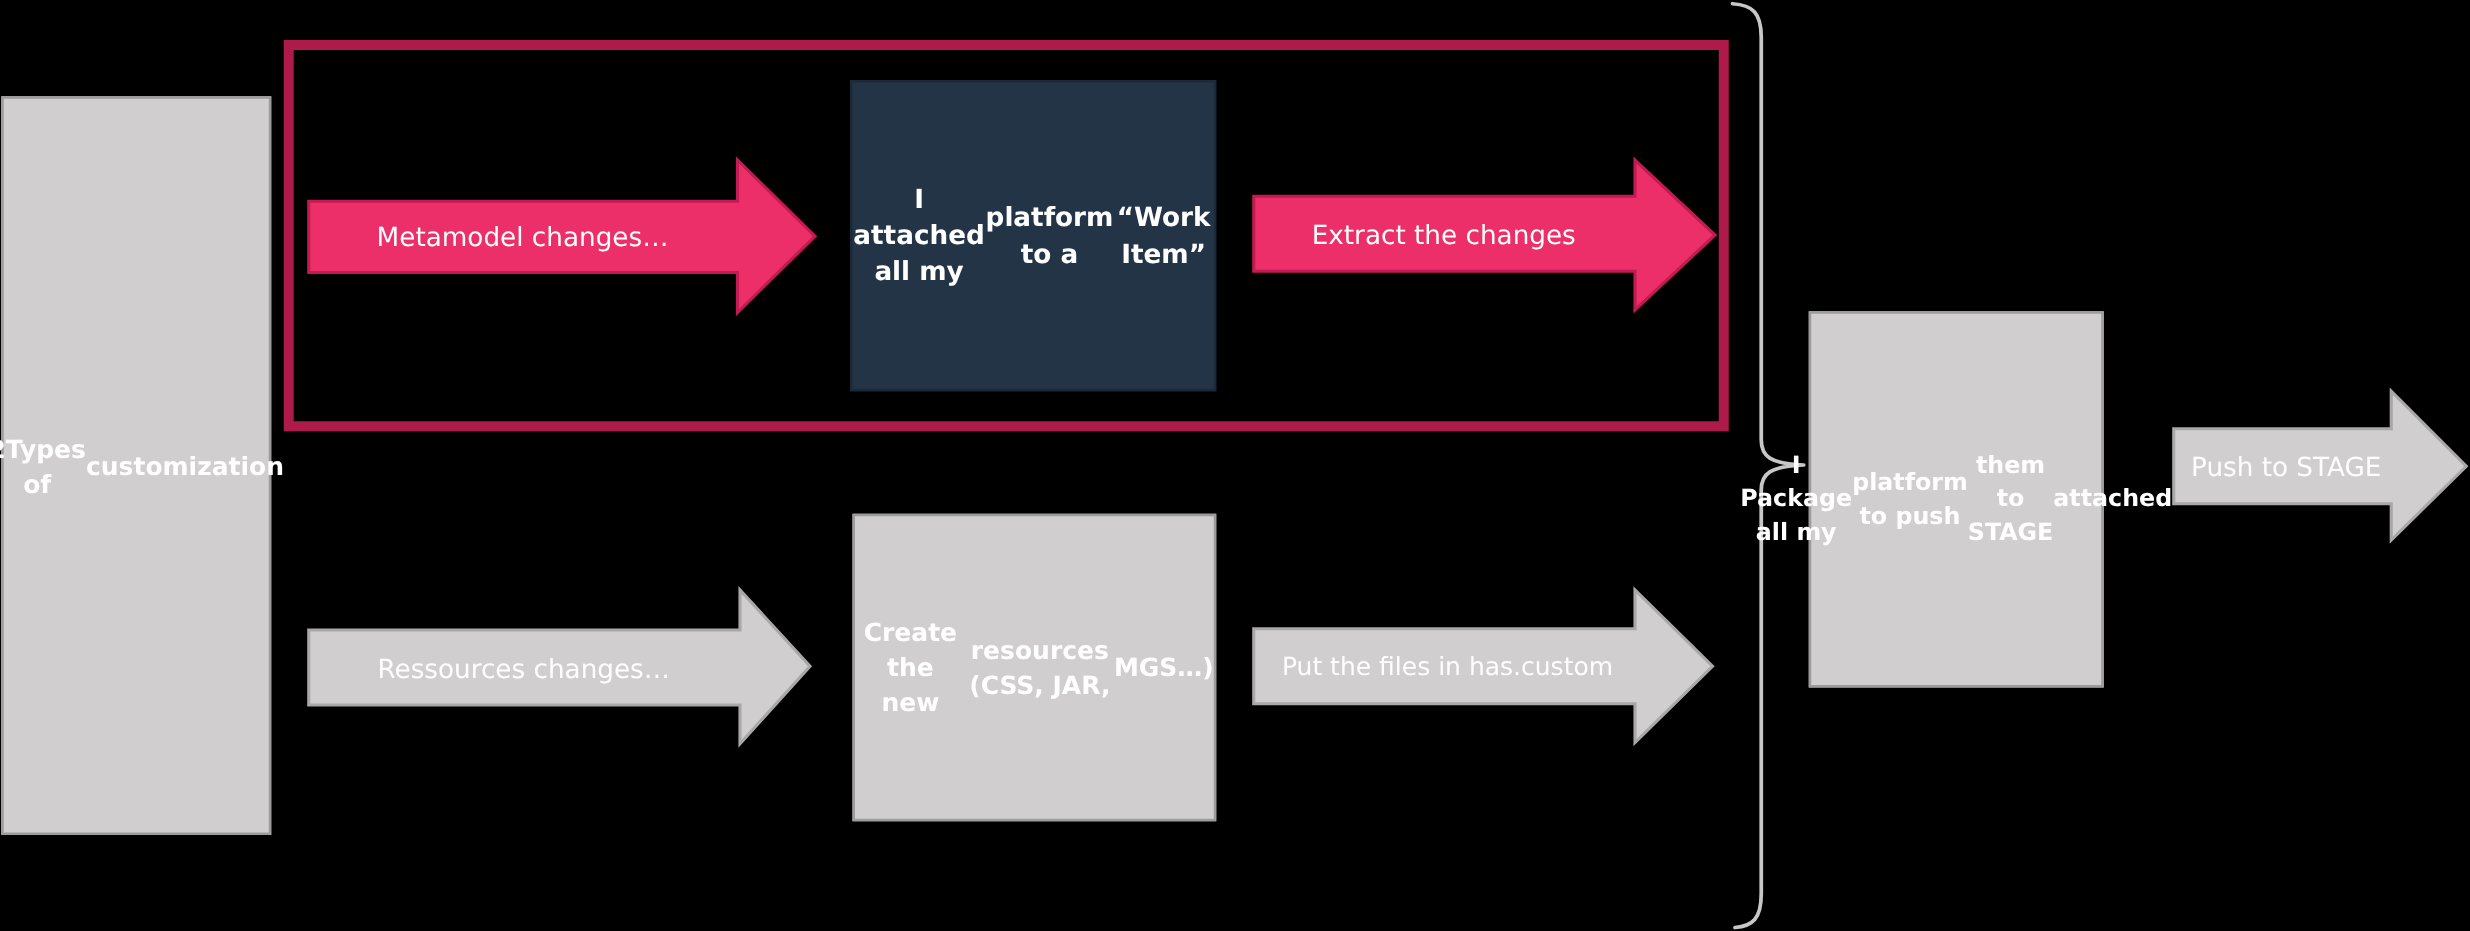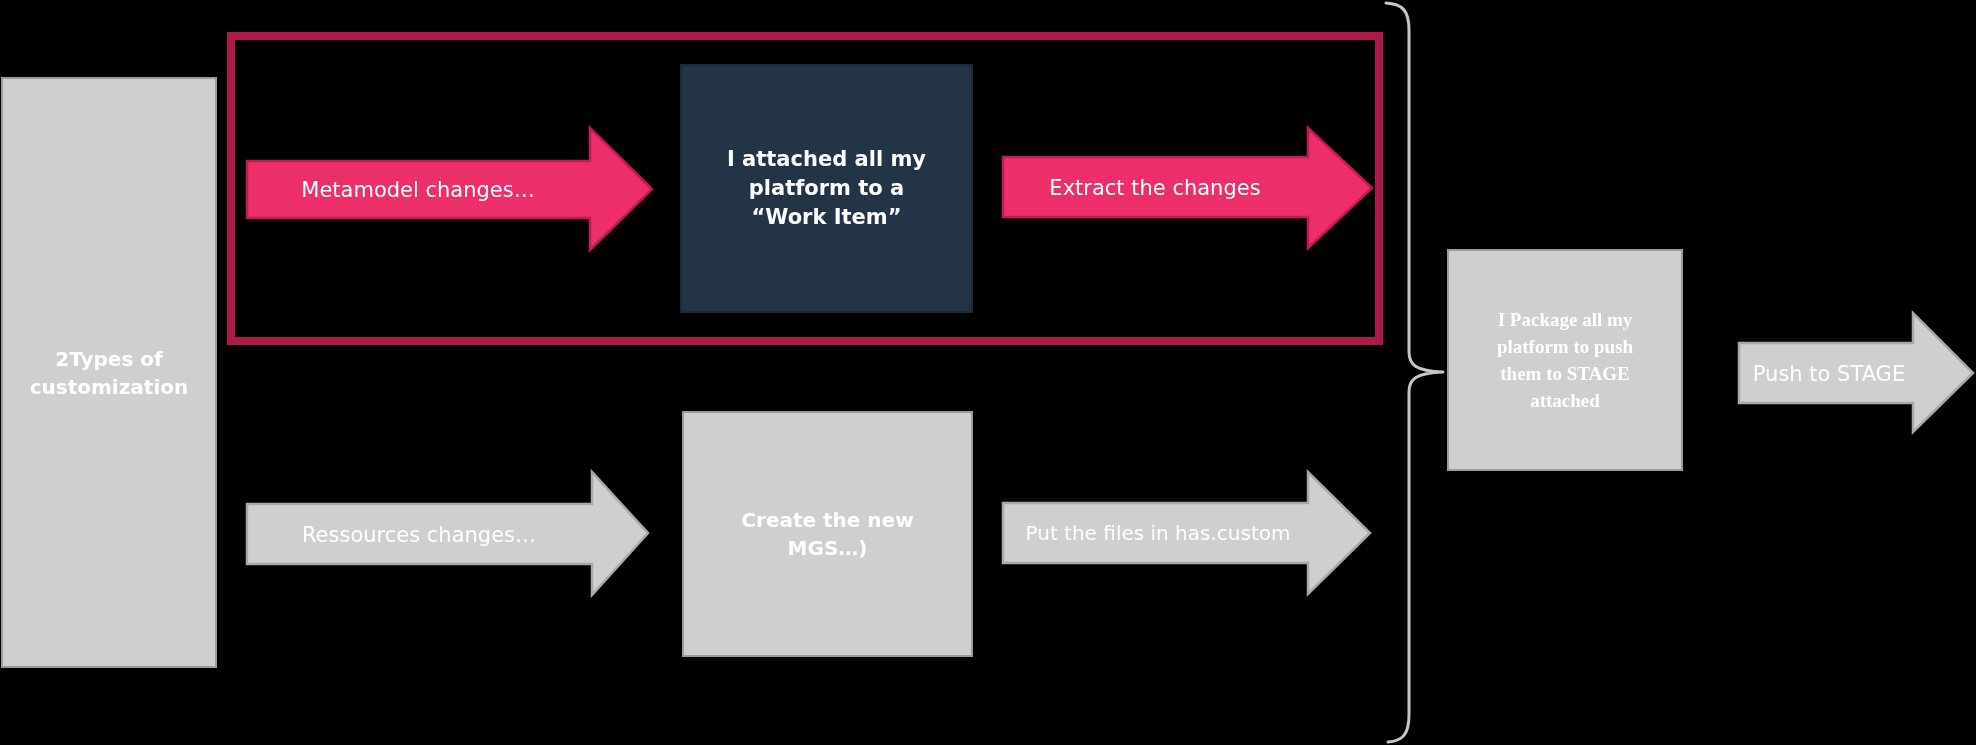--- a/index.html
+++ b/index.html
@@ -7,32 +7,32 @@
     width:1976px; height:745px;
     background:#000000;
     position:relative;
     font-family:"DejaVu Sans","Liberation Sans",sans-serif;
     overflow:hidden;
   }
   .abs { position:absolute; }
   .box {
     position:absolute;
     box-sizing:border-box;
-    display:flex; flex-direction:column;
+    display:flex; flex-direction:row;
     justify-content:center; align-items:center;
     text-align:center;
     color:#ffffff; font-weight:bold;
   }
   .gray-box {
     background:#D0CECE;
     border:2px solid #9D9C9C;
   }
   #types-box   { left:1px;    top:77px;  width:216px; height:591px; font-size:20px; line-height:28px; }
   #workitem-box{ left:680px;  top:64px;  width:293px; height:249px; background:#243447; border:2px solid #1C2939; font-size:21px; line-height:29px; }
-  #package-box { left:1447px; top:249px; width:236px; height:222px; font-size:19px; line-height:27px;font-family:Liberation Serif, serif; }
+  #package-box { left:1447px; top:249px; width:236px; height:301px; font-size:19px; line-height:27px; }
   #create-box  { left:682px;  top:411px; width:291px; height:246px; font-size:20px; line-height:28px;justify-content:center; }
   #highlight-outline {
     left:227px; top:32px; width:1156px; height:313px;
     box-sizing:border-box;
     border:8px solid #AE1A4A;
     background:transparent;
   }
   svg { position:absolute; display:block; overflow:visible; }
   .arrow-pink  { fill:#EC2F68; stroke:#C21A52; stroke-width:2.5; }
   .arrow-gray  { fill:#D0CECE; stroke:#A9A8A8; stroke-width:2.5; }
@@ -82,19 +82,20 @@
   <text class="arrow-label" x="90" y="68" text-anchor="middle">Push to STAGE</text>
 </svg>
 
 <svg style="left:247px; top:472px;" width="401" height="123" viewBox="0 0 401 123">
   <polygon class="arrow-gray" points="0,32 345,32 345,0 401,61 345,123 345,92 0,92"></polygon>
   <text class="arrow-label" x="172" y="70" text-anchor="middle">Ressources changes…</text>
 </svg>
 
 <div class="box gray-box" id="create-box">
   <div>Create the new</div>
+  <div>resources (CSS, JAR,</div>
   <div>MGS…)</div>
 </div>
 
 <svg style="left:1003px; top:472px;" width="367" height="122" viewBox="0 0 367 122">
   <polygon class="arrow-gray" points="0,31 305,31 305,0 367,61 305,122 305,91 0,91"></polygon>
   <text class="arrow-label small" x="155" y="68" text-anchor="middle">Put the files in has.custom</text>
 </svg>
 
 </body></html>

